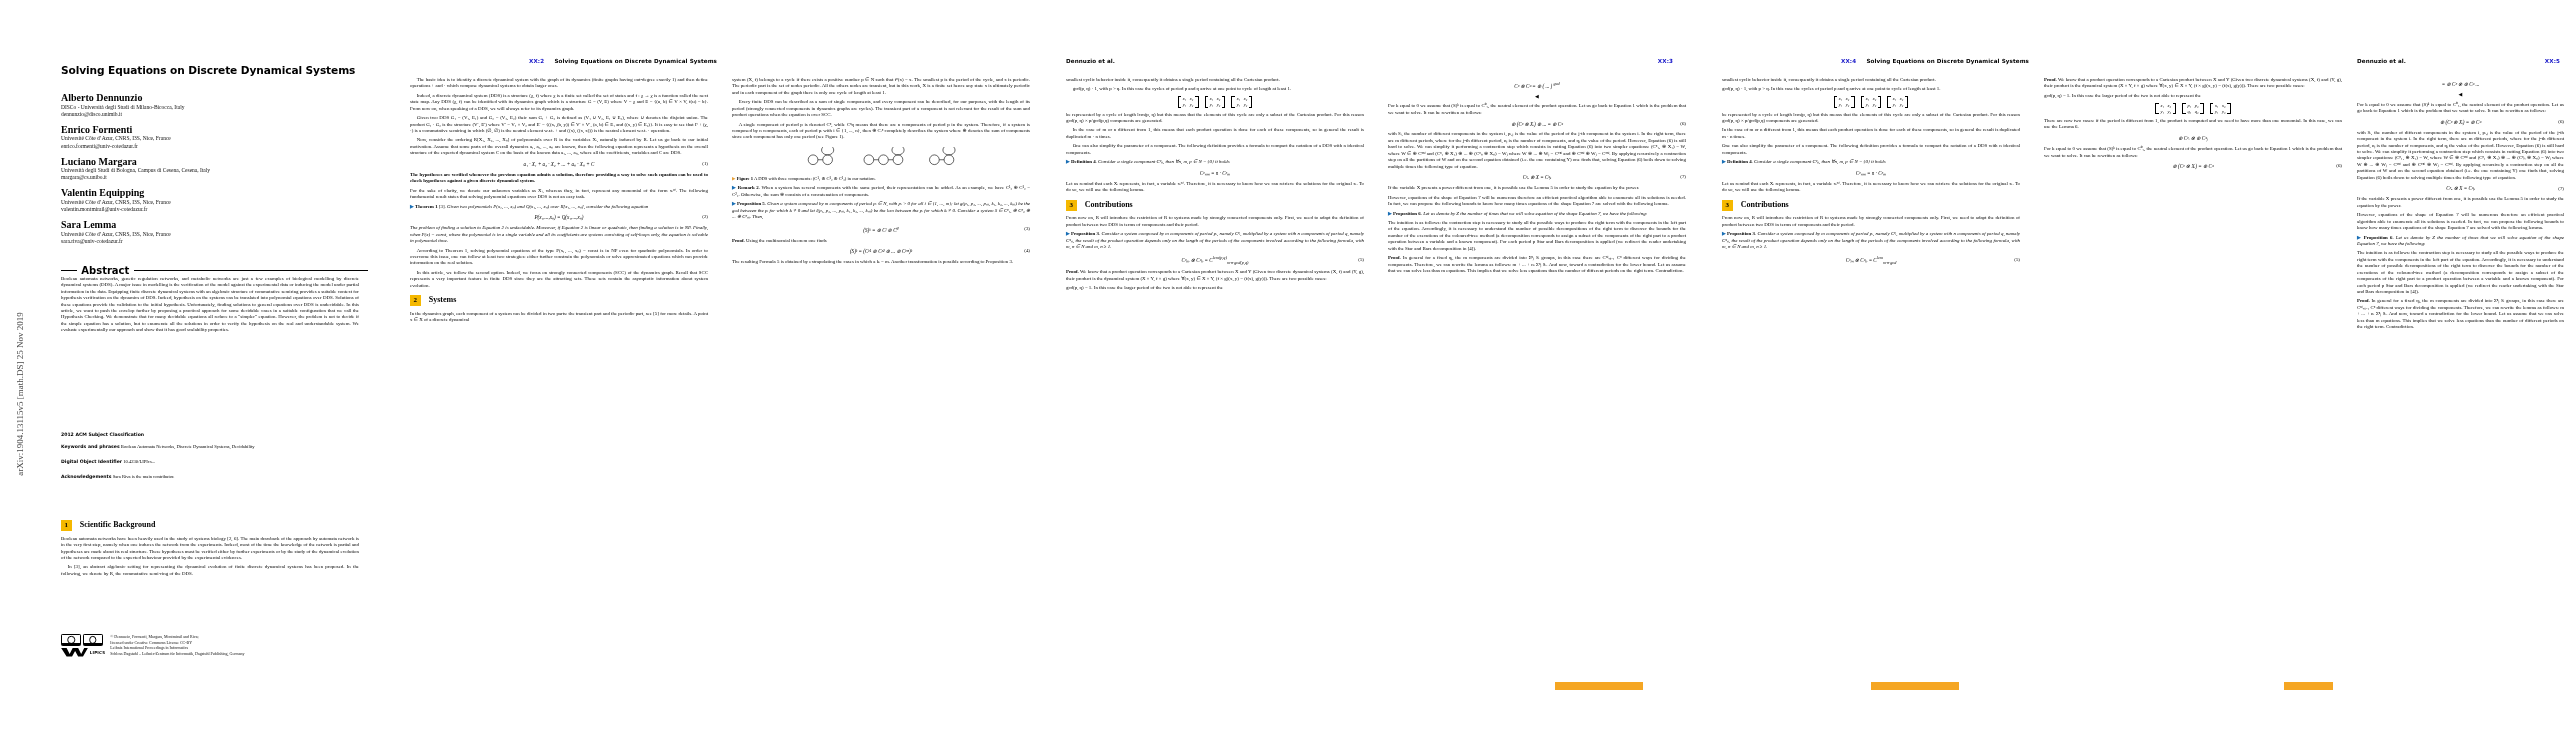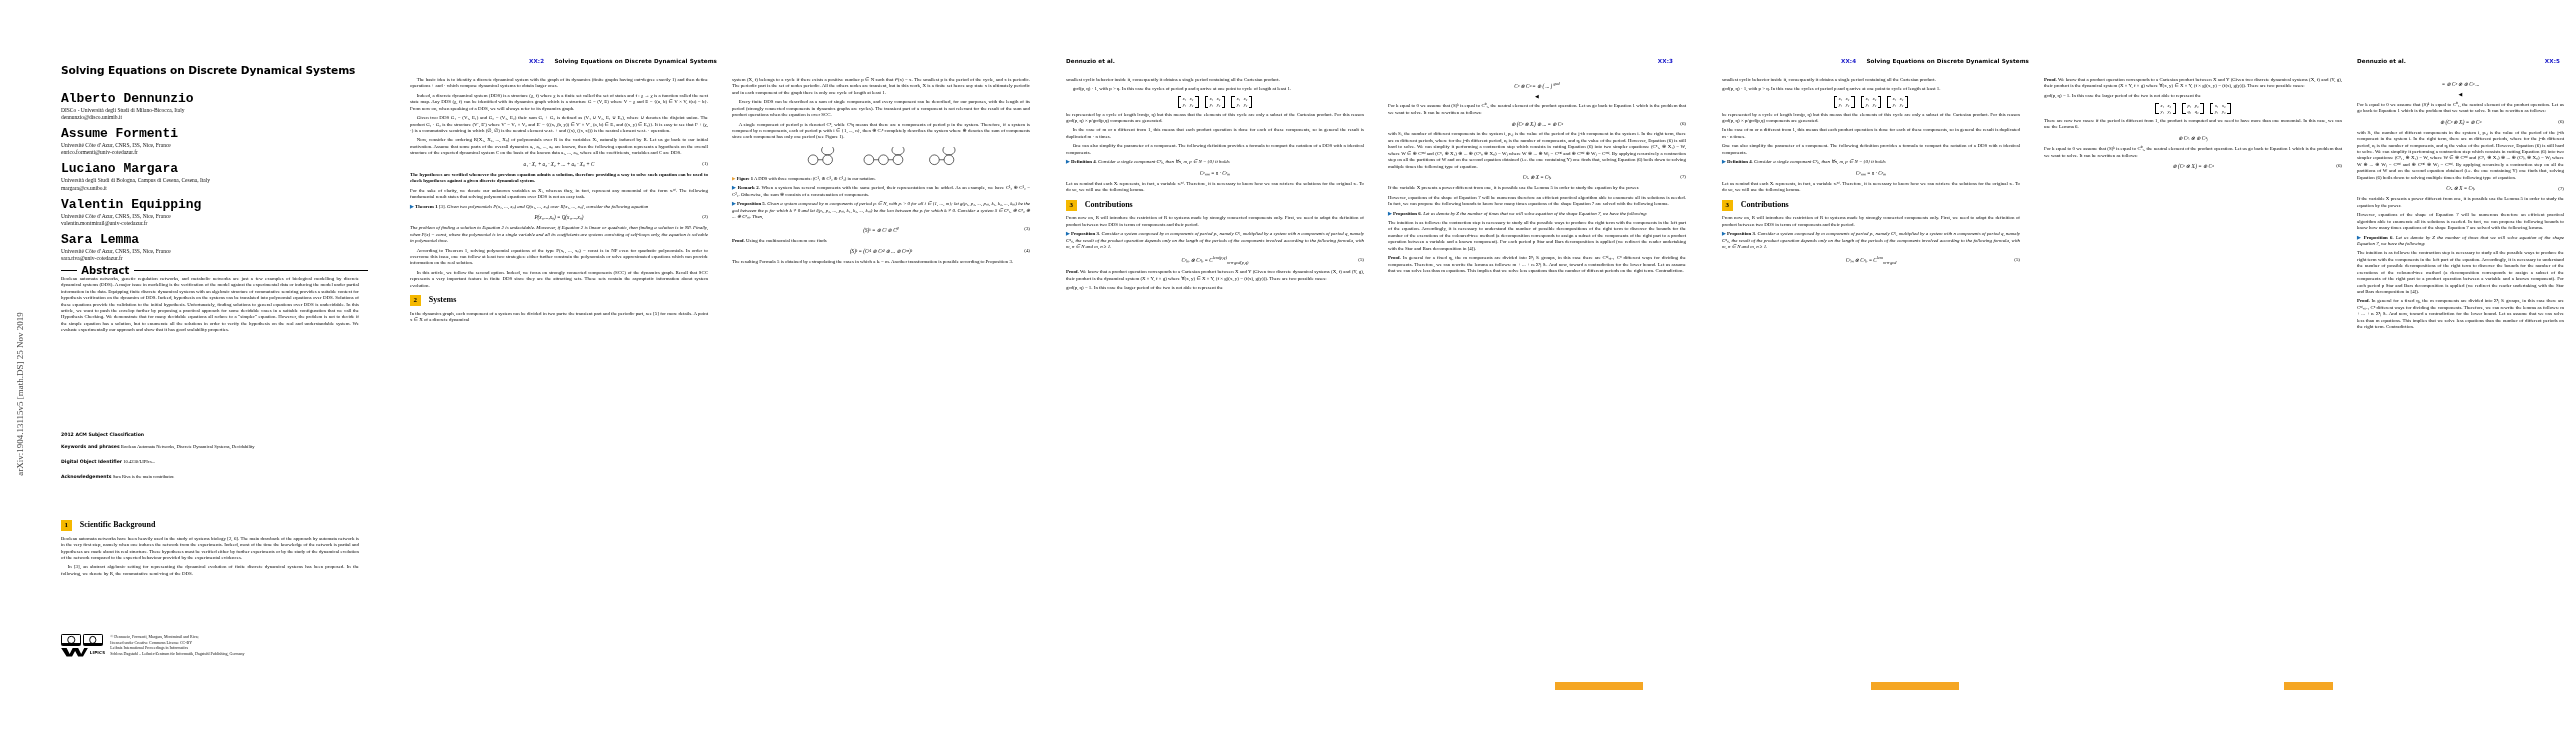--- a/index.html
+++ b/index.html
@@ -25,21 +25,21 @@
     font-family:"Liberation Serif",serif;font-size:9px;color:#4a4a4a;
     white-space:nowrap;text-align:center;
   }
 
   
   .title{position:absolute;left:61px;top:64px;width:307px;
     font-family:"DejaVu Sans",sans-serif;font-weight:bold;font-size:10.6px;line-height:1.22;
     letter-spacing:-0.1px;}
   .authors{position:absolute;left:61px;top:92px;width:307px;}
   .auth{margin-bottom:5.8px;}
-  .auth .nm{font-family:Liberation Mono, monospace;font-weight:bold;font-size:13px;line-height:1.15;}
+  .auth .nm{font-family:Liberation Serif, serif;font-weight:bold;font-size:10px;line-height:1.15;}
   .auth .af{font-size:5.5px;line-height:1.32;color:#111;}
   .auth .em{font-size:5.5px;line-height:1.32;color:#111;}
 
   .abshead{position:absolute;left:61px;top:265px;width:307px;display:flex;align-items:center;gap:4.3px;}
   .abshead .rule{flex:0 0 16px;height:0.6px;background:#000;}
   .abshead .rule.long{flex:1 1 auto;}
   .abshead .lbl{font-family:"DejaVu Sans",sans-serif;font-weight:bold;font-size:10px;}
   .abstract{position:absolute;left:61px;top:276px;width:298px;font-size:4.9px;line-height:1.305;text-align:justify;}
 
   .meta{position:absolute;left:61px;width:298px;font-size:4.6px;line-height:1.3;text-align:justify;}
@@ -113,21 +113,21 @@
 
     <div class="title">Solving Equations on Discrete Dynamical Systems</div>
 
     <div class="authors">
       <div class="auth">
         <div class="nm">Alberto Dennunzio</div>
         <div class="af">DISCo - Università degli Studi di Milano-Bicocca, Italy</div>
         <div class="em">dennunzio@disco.unimib.it</div>
       </div>
       <div class="auth">
-        <div class="nm">Assume Formenti</div>
+        <div class="nm">Enrico Formenti</div>
         <div class="af">Université Côte d’Azur, CNRS, I3S, Nice, France</div>
         <div class="em">enrico.formenti@univ-cotedazur.fr</div>
       </div>
       <div class="auth">
         <div class="nm">Luciano Margara</div>
         <div class="af">Università degli Studi di Bologna, Campus di Cesena, Cesena, Italy</div>
         <div class="em">margara@cs.unibo.it</div>
       </div>
       <div class="auth">
         <div class="nm">Valentin Equipping</div>

